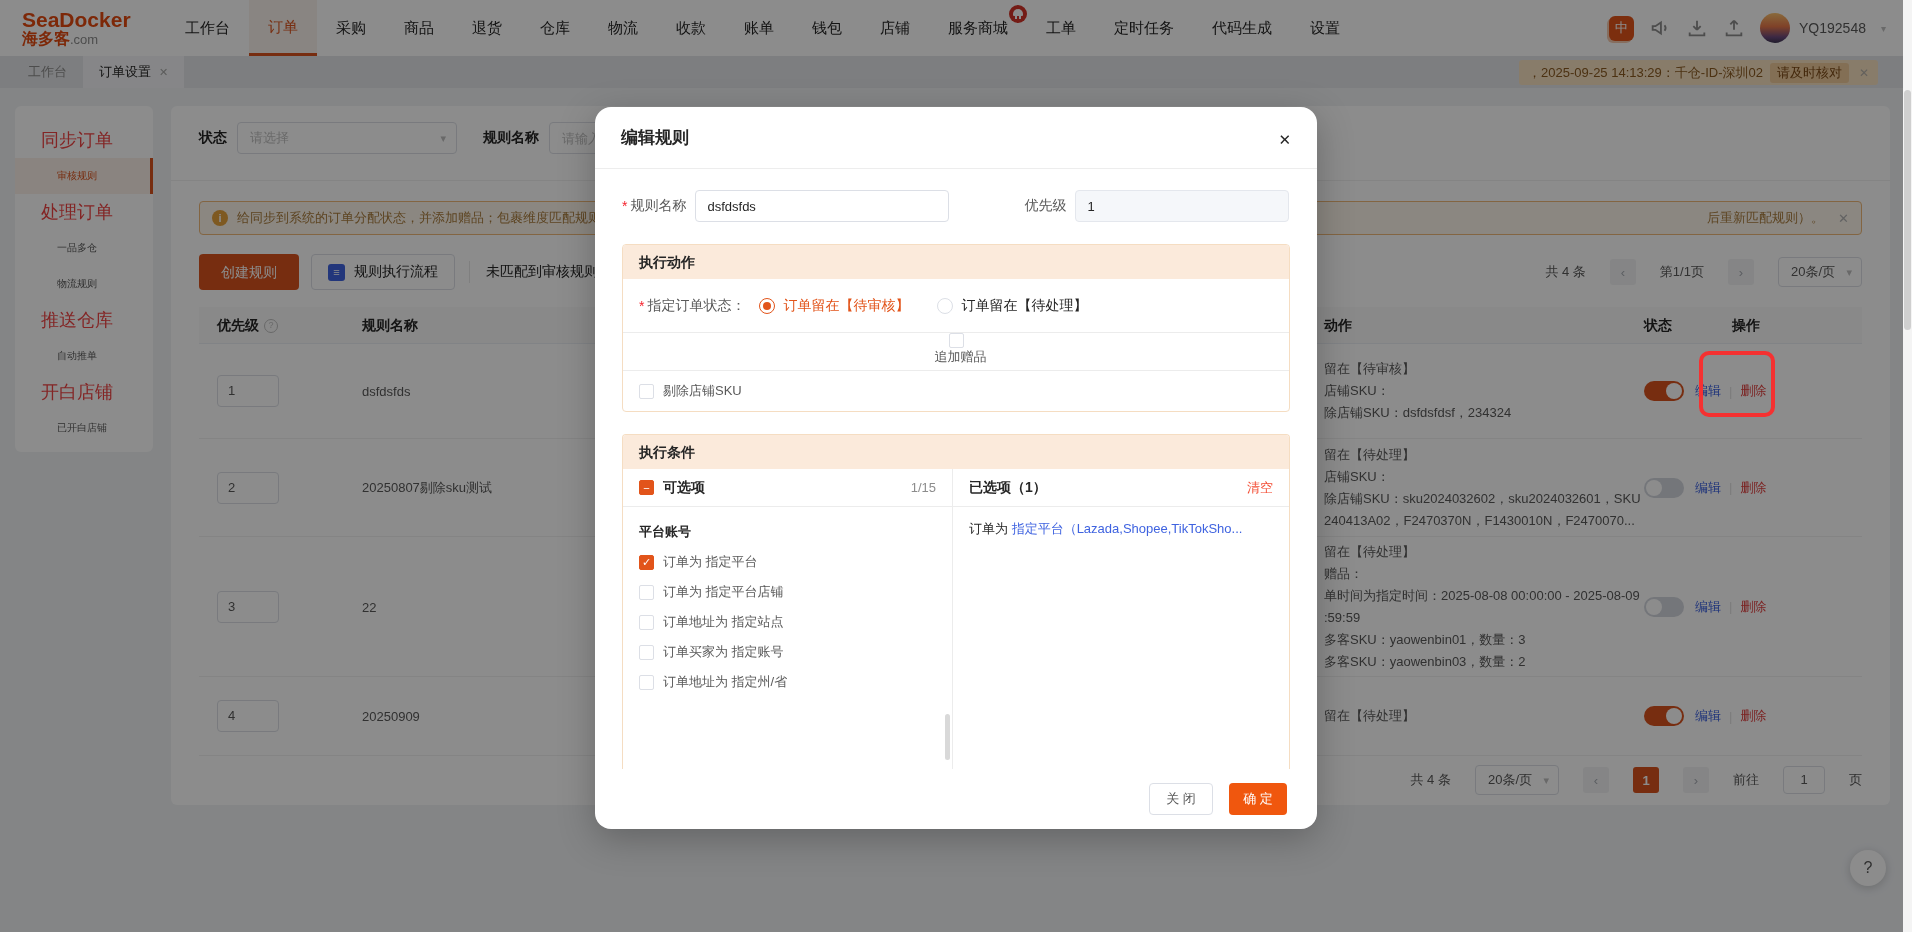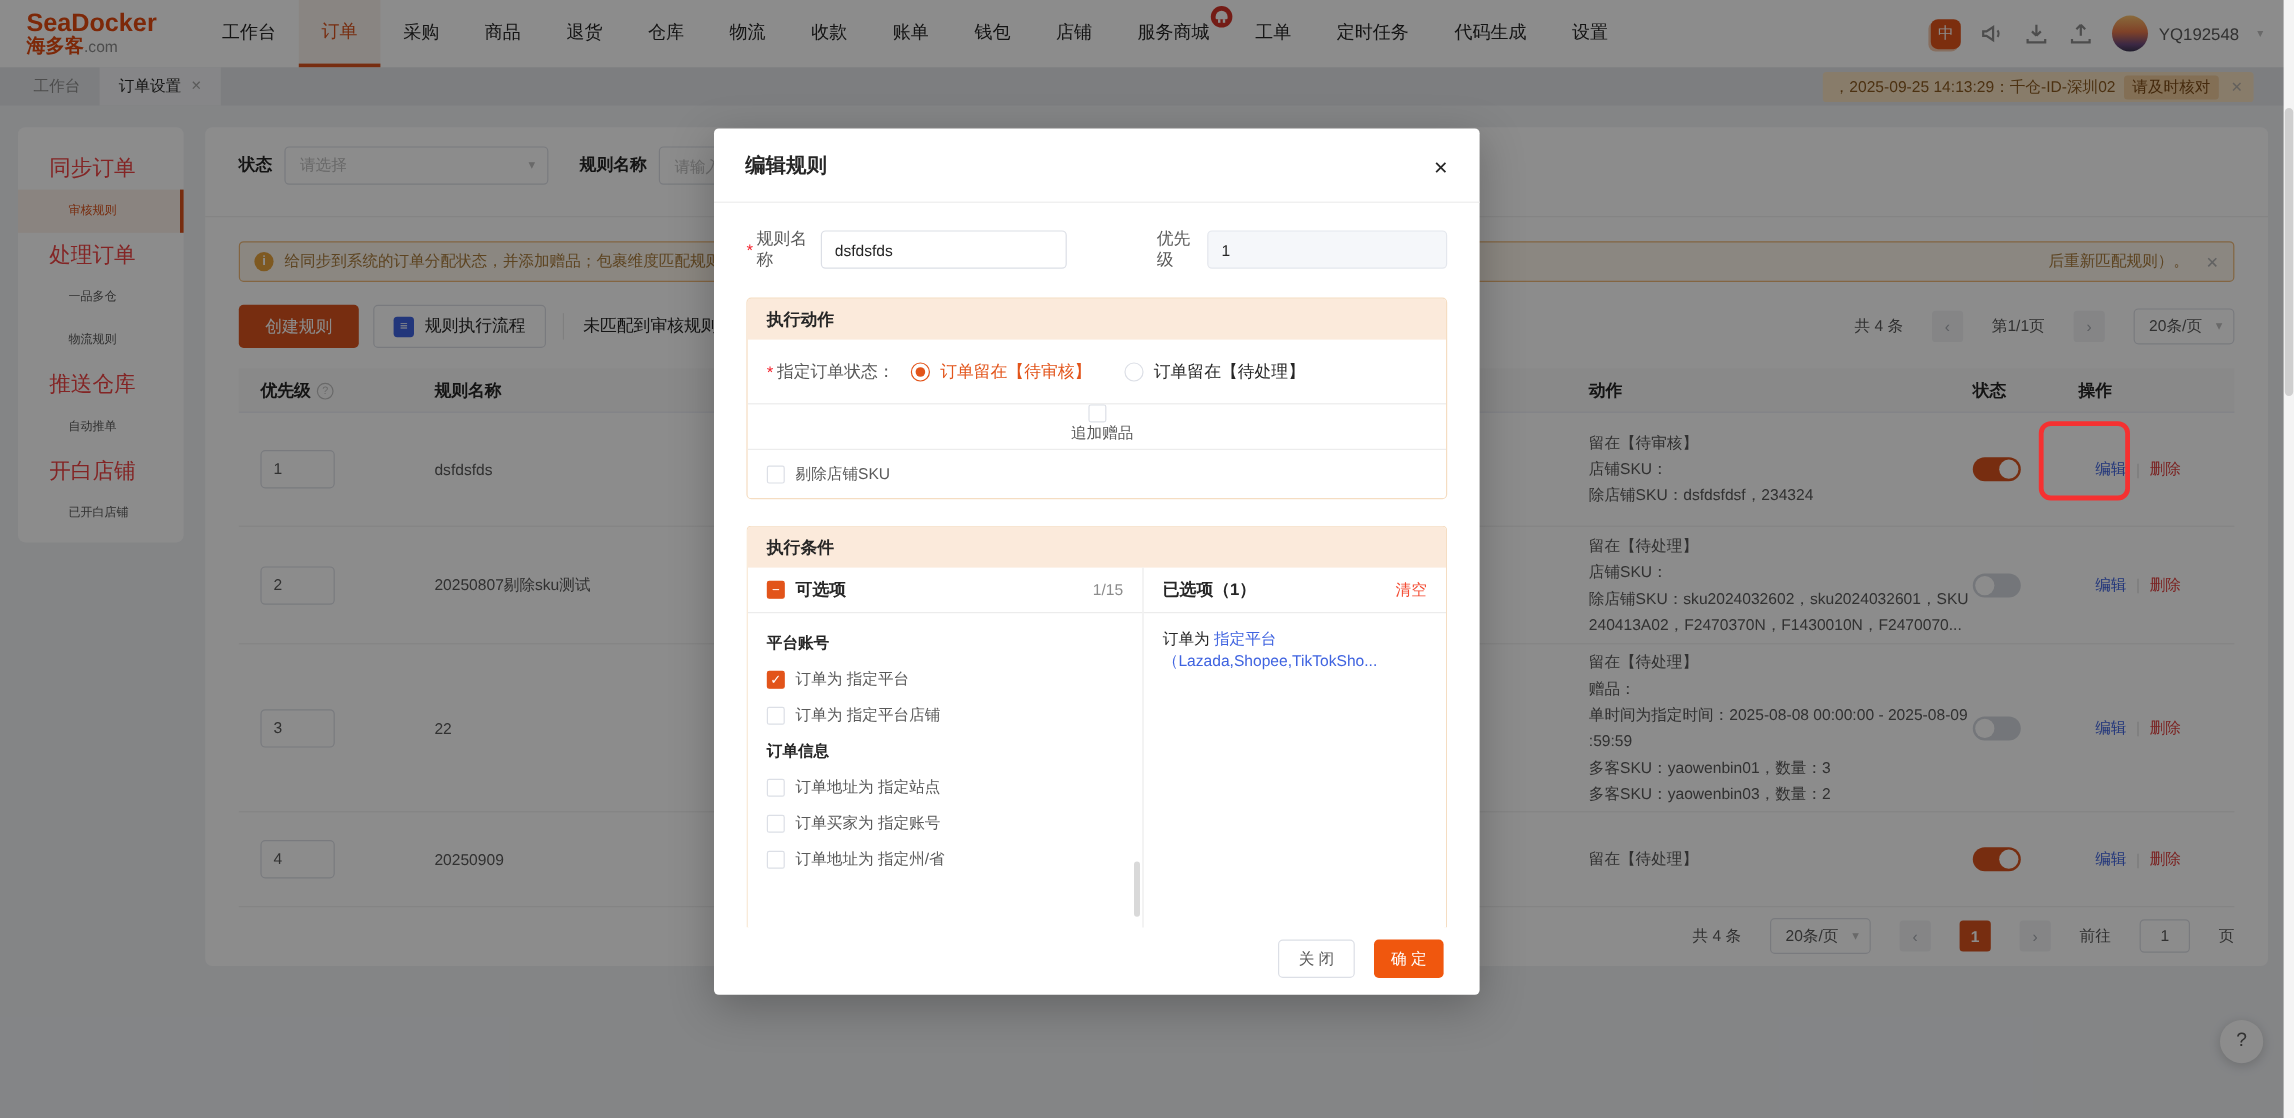--- a/index.html
+++ b/index.html
@@ -82,37 +82,37 @@
 
   .trow { position:absolute; left:28px; right:28px; border-bottom:1px solid #f0f0f0; }
   .row1 { top:238px; height:95px; } .row2 { top:333px; height:98px; } .row3 { top:431px; height:140px; } .row4 { top:571px; height:79px; }
   .pri-box { position:absolute; left:18px; top:50%; transform:translateY(-50%); width:62px; height:32px; border:1px solid #dcdfe6; border-radius:4px; font-size:13px; color:#595959; padding-left:10px; line-height:30px; background:#fff; }
   .rule-name { position:absolute; left:163px; top:50%; transform:translateY(-50%); font-size:13px; color:#595959; }
   .action-lines { position:absolute; left:1125px; top:50%; transform:translateY(-50%); font-size:13px; color:#595959; line-height:22px; white-space:nowrap; }
   .toggle { position:absolute; left:1445px; top:50%; transform:translateY(-50%); width:40px; height:20px; border-radius:10px; background:#d3d7de; cursor:pointer; }
   .toggle::after { content:""; position:absolute; top:2px; left:2px; width:16px; height:16px; border-radius:50%; background:#fff; }
   .toggle.on { background:#d9531e; }
   .toggle.on::after { left:auto; right:2px; }
-  .ops { position:absolute; left:1547px; top:50%; transform:translateY(-50%); font-size:13px; display:flex; align-items:center; white-space:nowrap; }
+  .ops { position:absolute; left:1496px; top:50%; transform:translateY(-50%); font-size:13px; display:flex; align-items:center; white-space:nowrap; }
   .link-edit { color:#3f63e0; cursor:pointer; }
   .op-sep { color:#e0e0e0; margin:0 8px; }
   .link-del { color:#e0403f; cursor:pointer; }
   .bottom-pg { position:absolute; right:28px; top:659px; height:30px; }
 
   .help-float { position:absolute; right:26px; top:850px; width:36px; height:36px; border-radius:50%; background:#fff; box-shadow:0 2px 10px rgba(0,0,0,.18); color:#595959; font-size:16px; cursor:pointer; z-index:2; }
 
   
   .mask { position:absolute; inset:0; background:rgba(0,0,0,0.45); z-index:40; }
 
   
   .scrollstrip { position:absolute; right:0; top:0; width:9px; height:932px; background:#f4f4f4; z-index:60; }
   .scrollthumb { position:absolute; right:1px; top:90px; width:7px; height:240px; background:#cfcfcf; border-radius:4px; }
 
   
-  .modal { position:absolute; left:595px; top:107px; width:638px; height:722px; background:#fff; border-radius:4px; z-index:50; box-shadow:0 10px 36px rgba(0,0,0,.25); }
+  .modal { position:absolute; left:595px; top:107px; width:722px; height:722px; background:#fff; border-radius:16px; z-index:50; box-shadow:0 10px 36px rgba(0,0,0,.25); }
   .m-header { height:62px; padding:0 26px; display:flex; align-items:center; border-bottom:1px solid #ededed; }
   .m-title { font-size:17px; font-weight:bold; color:#262626; }
   .m-close { position:absolute; right:26px; top:24px; color:#262626; font-size:15px; cursor:pointer; }
   .m-body { position:relative; padding:21px 27px 0 27px; }
   .form-row { display:flex; align-items:center; font-size:14px; color:#595959; }
   .req { color:#f5222d; margin-right:3px; }
   .m-input { width:254px; height:32px; border:1px solid #dcdfe6; border-radius:4px; font-size:13px; padding:0 11px; color:#262626; margin-left:9px; font-family:"Liberation Sans",sans-serif; background:#fff; }
   .m-input.disabled { width:214px; background:#f5f7fa; border-color:#e4e7ed; }
   .lbl-priority { margin-left:75px; }
   .panel { border:1px solid #f5ddc2; border-radius:4px; overflow:hidden; margin-top:22px; }
@@ -424,21 +424,20 @@
             <div class="opt-list">
               <div class="opt-group">平台账号</div>
               <div class="opt-item">
                 <span class="cb checked cx">✓</span>
                 <span class="cb-lbl">订单为 指定平台</span>
               </div>
               <div class="opt-item">
                 <span class="cb"></span>
                 <span class="cb-lbl">订单为 指定平台店铺</span>
               </div>
-              <div class="opt-group">订单信息</div>
               <div class="opt-item">
                 <span class="cb"></span>
                 <span class="cb-lbl">订单地址为 指定站点</span>
               </div>
               <div class="opt-item">
                 <span class="cb"></span>
                 <span class="cb-lbl">订单买家为 指定账号</span>
               </div>
               <div class="opt-item">
                 <span class="cb"></span>

